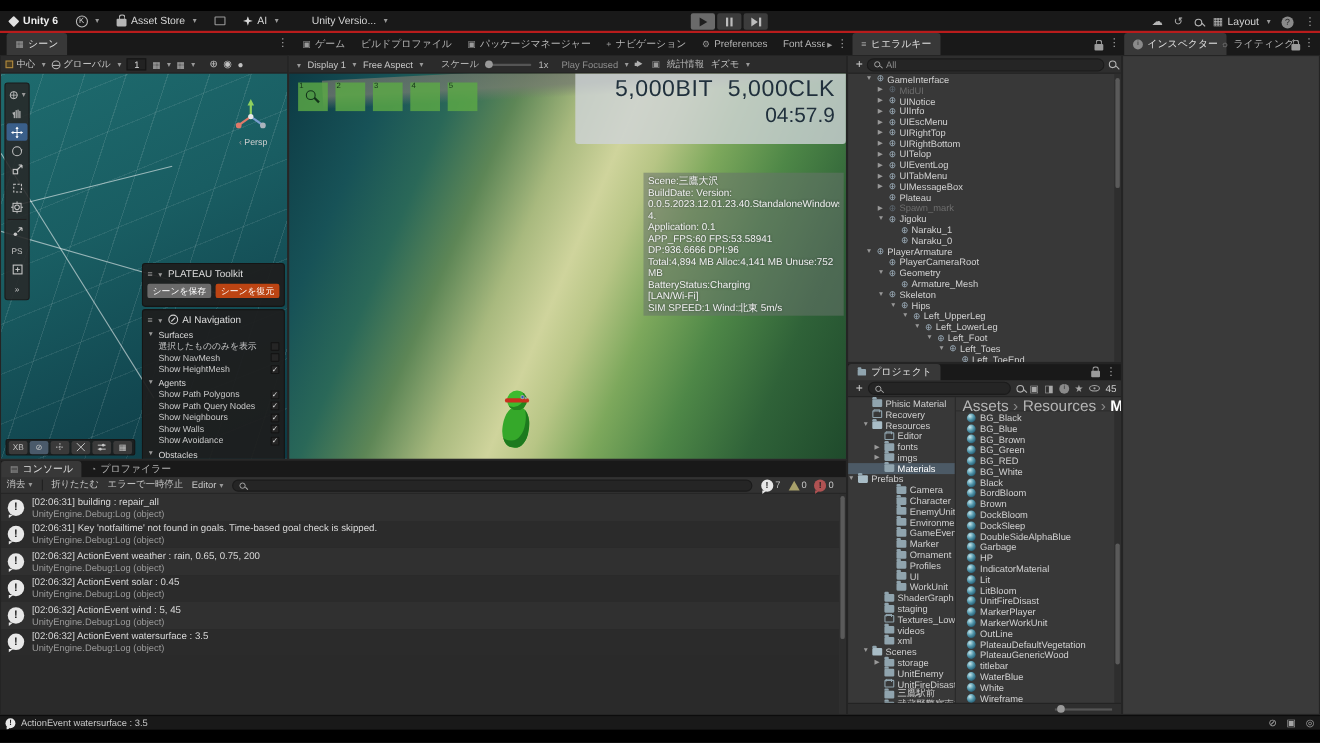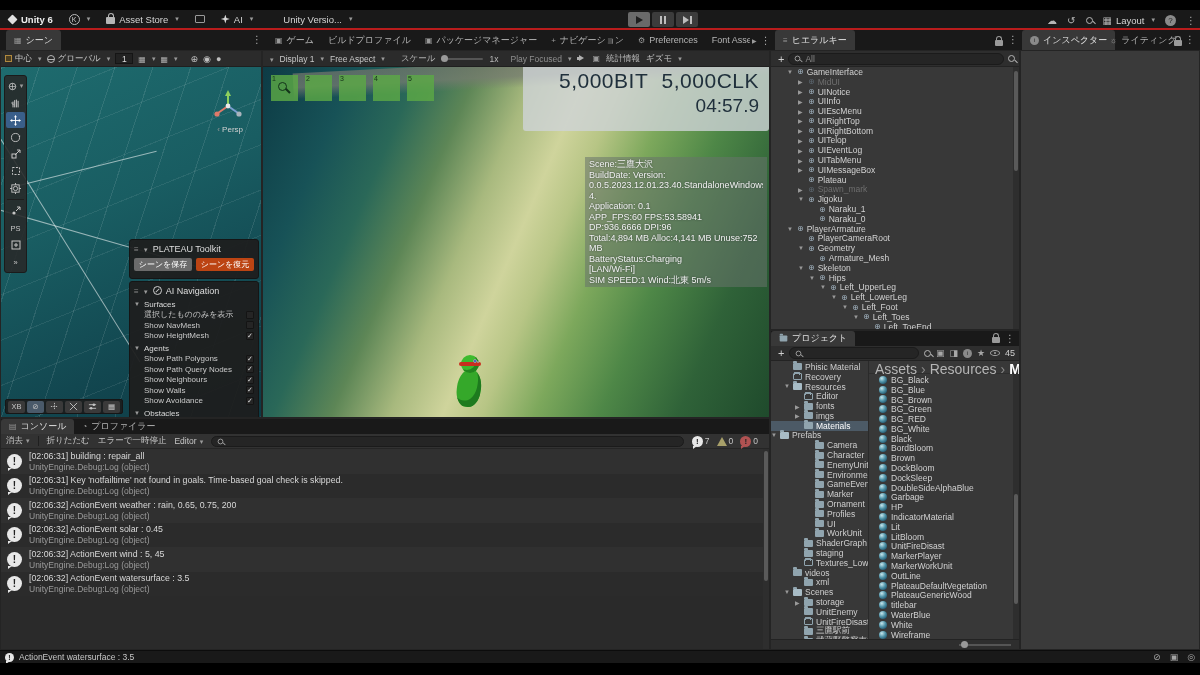--- a/index.html
+++ b/index.html
@@ -1001,21 +1001,21 @@
             <span class="fold"></span>
             <span>staging</span>
           </div>
 
           <div class="frow" data-kind="empty" data-selected="false" style="padding-left: 24px;">
             <span class="arr"></span>
             <span class="fold"></span>
             <span>Textures_Low</span>
           </div>
 
-          <div class="frow" data-kind="closed" data-selected="false" style="padding-left: 13px;">
+          <div class="frow" data-kind="closed" data-selected="false" style="padding-left: 24px;">
             <span class="arr"></span>
             <span class="fold"></span>
             <span>videos</span>
           </div>
 
           <div class="frow" data-kind="closed" data-selected="false" style="padding-left: 24px;">
             <span class="arr"></span>
             <span class="fold"></span>
             <span>xml</span>
           </div>

